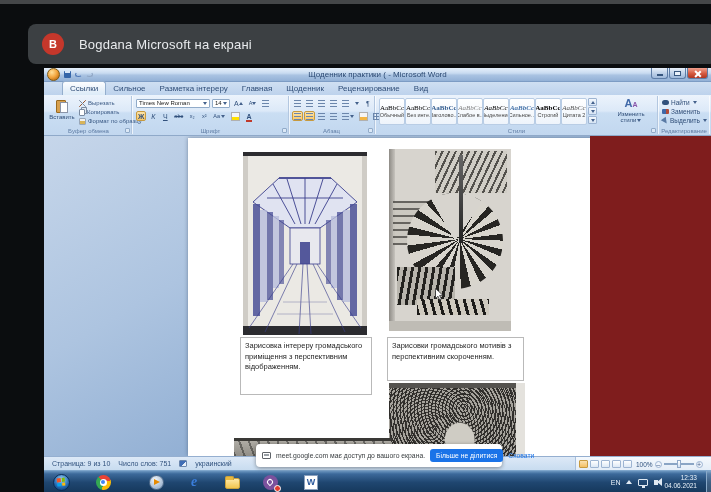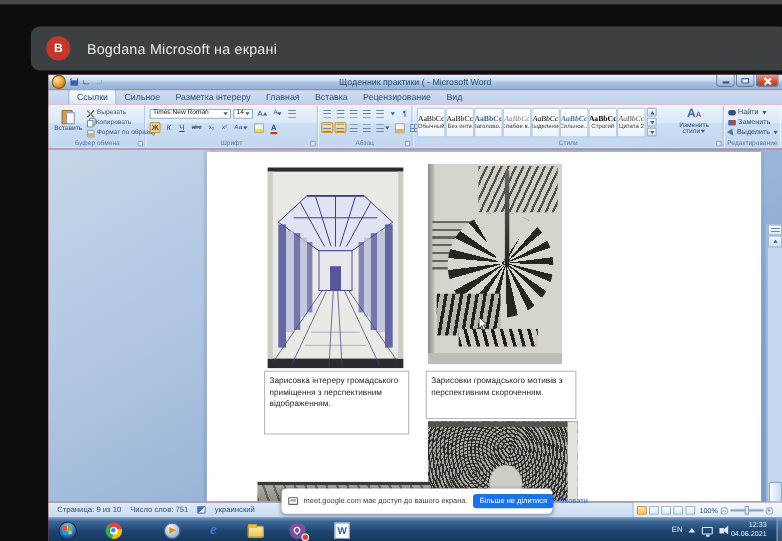--- a/index.html
+++ b/index.html
@@ -6,21 +6,21 @@
   *{box-sizing:border-box;font-family:"Liberation Sans",sans-serif;}
   #stage{position:relative;width:711px;height:492px;background:#0b0d0f;overflow:hidden;}
 
   
   .top-strip{position:absolute;left:0;top:0;width:711px;height:4px;background:#454749;}
   .banner{position:absolute;left:28px;top:24px;right:-6px;height:40px;background:#3c4043;border-radius:8px;display:flex;align-items:center;z-index:5;}
   .avatar{width:22px;height:22px;border-radius:50%;background:#c5372b;color:#fff;font-size:11px;font-weight:bold;display:flex;align-items:center;justify-content:center;margin-left:14px;flex:0 0 auto;}
   .banner-title{color:#e8eaed;font-size:13px;margin-left:15px;letter-spacing:.2px;}
 
   
-  .screen{position:absolute;left:44px;top:68px;width:667px;height:424px;background:#ef4444;z-index:10;}
+  .screen{position:absolute;left:44px;top:68px;width:667px;height:424px;background:#7f1d1d;z-index:10;}
 
   
   .w-titlebar{position:absolute;left:0;top:0;width:667px;height:14px;
     background:linear-gradient(180deg,#e6f0fb 0%,#c8dbf0 40%,#a9c3e2 55%,#93b1d6 100%);
     border-bottom:1px solid #7d9cc4;display:flex;align-items:center;}
   .office-btn{position:absolute;left:3px;top:0px;width:13px;height:13px;border-radius:50%;
     background:radial-gradient(circle at 35% 30%,#ffe09a,#f2a53e 48%,#b96a12 85%);border:1px solid #7e5a14;}
   .qat{position:absolute;left:20px;top:3px;display:flex;gap:4px;align-items:center;}
   .ico-save{width:7px;height:7px;background:#3465a8;border-radius:1px;position:relative;}
   .ico-save::after{content:"";position:absolute;left:1px;top:0;width:5px;height:2px;background:#d9e6f5;}
@@ -85,21 +85,21 @@
   .tri-d{width:0;height:0;border-left:2.5px solid transparent;border-right:2.5px solid transparent;border-top:3px solid #44618c;}
   .chgstyles{position:absolute;right:10px;top:1px;width:32px;text-align:center;font-size:6px;color:#2f4d77;}
   .bigA{font-size:11px;font-weight:bold;color:#3f68a8;line-height:12px;}
   .bigA small{font-size:7px;color:#8855aa;font-weight:bold;}
   .editrow{display:flex;align-items:center;gap:2px;font-size:6.5px;color:#2f4d77;height:9px;white-space:nowrap;}
   .ico-find{width:7px;height:5px;border-radius:3px;background:#31507c;}
   .ico-repl{width:7px;height:5px;background:linear-gradient(90deg,#3f68a8 50%,#b04a3a 50%);border-radius:1px;}
   .ico-sel{width:0;height:0;border-left:3px solid transparent;border-right:3px solid transparent;border-top:6px solid #5a7aa5;transform:rotate(-35deg);}
 
   
-  .docarea{position:absolute;left:0;top:68px;width:667px;height:320px;
+  .docarea{position:absolute;left:0;top:68px;width:546px;height:320px;
     background:linear-gradient(150deg,#c6d6ea 0%,#adc4e0 35%,#8cabd1 70%,#7e9fc9 100%);overflow:hidden;}
   .page{position:absolute;left:144px;top:2px;width:504px;height:318px;background:#fff;box-shadow:0 0 4px rgba(30,50,80,.45);}
 
   .photo{position:absolute;overflow:hidden;}
   .cap{position:absolute;border:1px solid #b9b9b9;background:#fff;padding:3px 4px;font-size:7.5px;line-height:1.4;color:#1f1f1f;}
 
   
   .img2{background:#d7d4ce;}
   .img2 .edgeL{position:absolute;left:0;top:0;width:6px;height:100%;background:linear-gradient(90deg,#8e8b86,#c6c3bd);}
   .img2 .hatchTR{position:absolute;left:46px;top:2px;width:72px;height:42px;background:repeating-linear-gradient(115deg,#3c3a36 0 2px,#cfccc4 2px 6px);opacity:.85;}
@@ -219,21 +219,21 @@
             <span class="wc-x"></span>
           </div>
       </div>
     </div>
 
     <div class="w-tabs">
       <span class="tab active">Ссылки</span>
       <span class="tab">Сильное</span>
       <span class="tab">Разметка інтереру</span>
       <span class="tab">Главная</span>
-      <span class="tab">Вставка</span>
+      <span class="tab">Щоденник</span>
       <span class="tab">Рецензирование</span>
       <span class="tab">Вид</span>
     </div>
 
     <div class="w-ribbon">
 
       <div class="rgroup" style="left:2px;width:86px;">
         <div class="gbody">
           <div class="bigbtn">
             <div class="clipicon">

